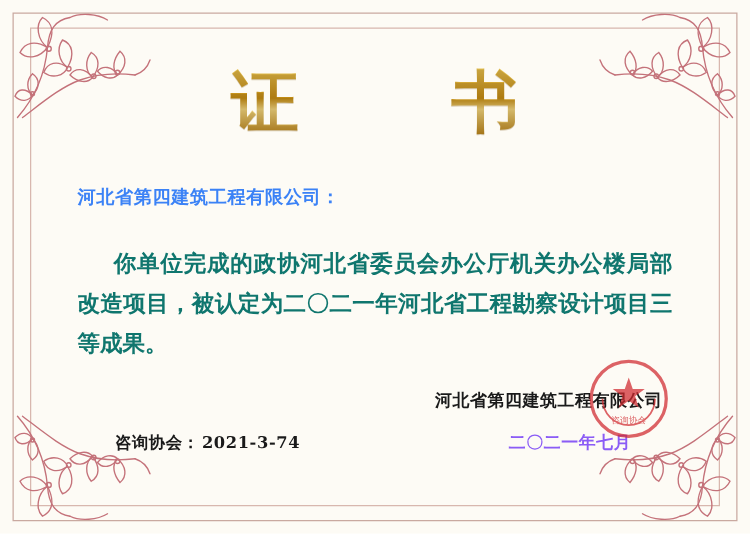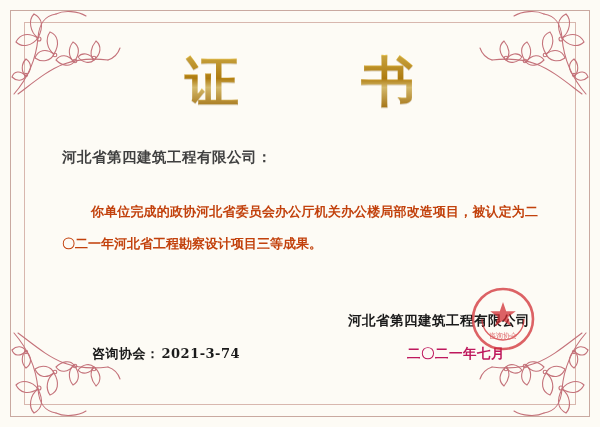--- a/index.html
+++ b/index.html
@@ -77,33 +77,33 @@
     line-height: 1.1;
   }
 
   
   .salutation {
     position: absolute;
     left: 62px;
     top: 148px;
     font-size: 14.5px;
     font-weight: bold;
-    color: #404040;
+    color: #3b82f6;
     letter-spacing: 0.5px;
     font-family: "DejaVu Serif", "Liberation Serif", serif;
   }
 
   .body-text {
     position: absolute;
     left: 62px;
     right: 62px;
     top: 196px;
-    font-size: 13px;
-    font-weight: bold;
-    color: #c2410c;
+    font-size: 18px;
+    font-weight: bold;
+    color: #0f766e;
     line-height: 32px;
     text-indent: 29px;
     text-align: justify;
     font-family: "DejaVu Serif", "Liberation Serif", serif;
   }
 
   
   .issuer {
     position: absolute;
     right: 70px;
@@ -113,21 +113,21 @@
     color: #1a1a1a;
     letter-spacing: 0.5px;
     font-family: "DejaVu Serif", "Liberation Serif", serif;
   }
   .issue-date {
     position: absolute;
     right: 95px;
     top: 345px;
     font-size: 13.5px;
     font-weight: bold;
-    color: #be185d;
+    color: #8b5cf6;
     letter-spacing: 0.5px;
     font-family: "DejaVu Serif", "Liberation Serif", serif;
   }
 
   
   .cert-no {
     position: absolute;
     left: 92px;
     top: 345px;
     font-size: 13px;

